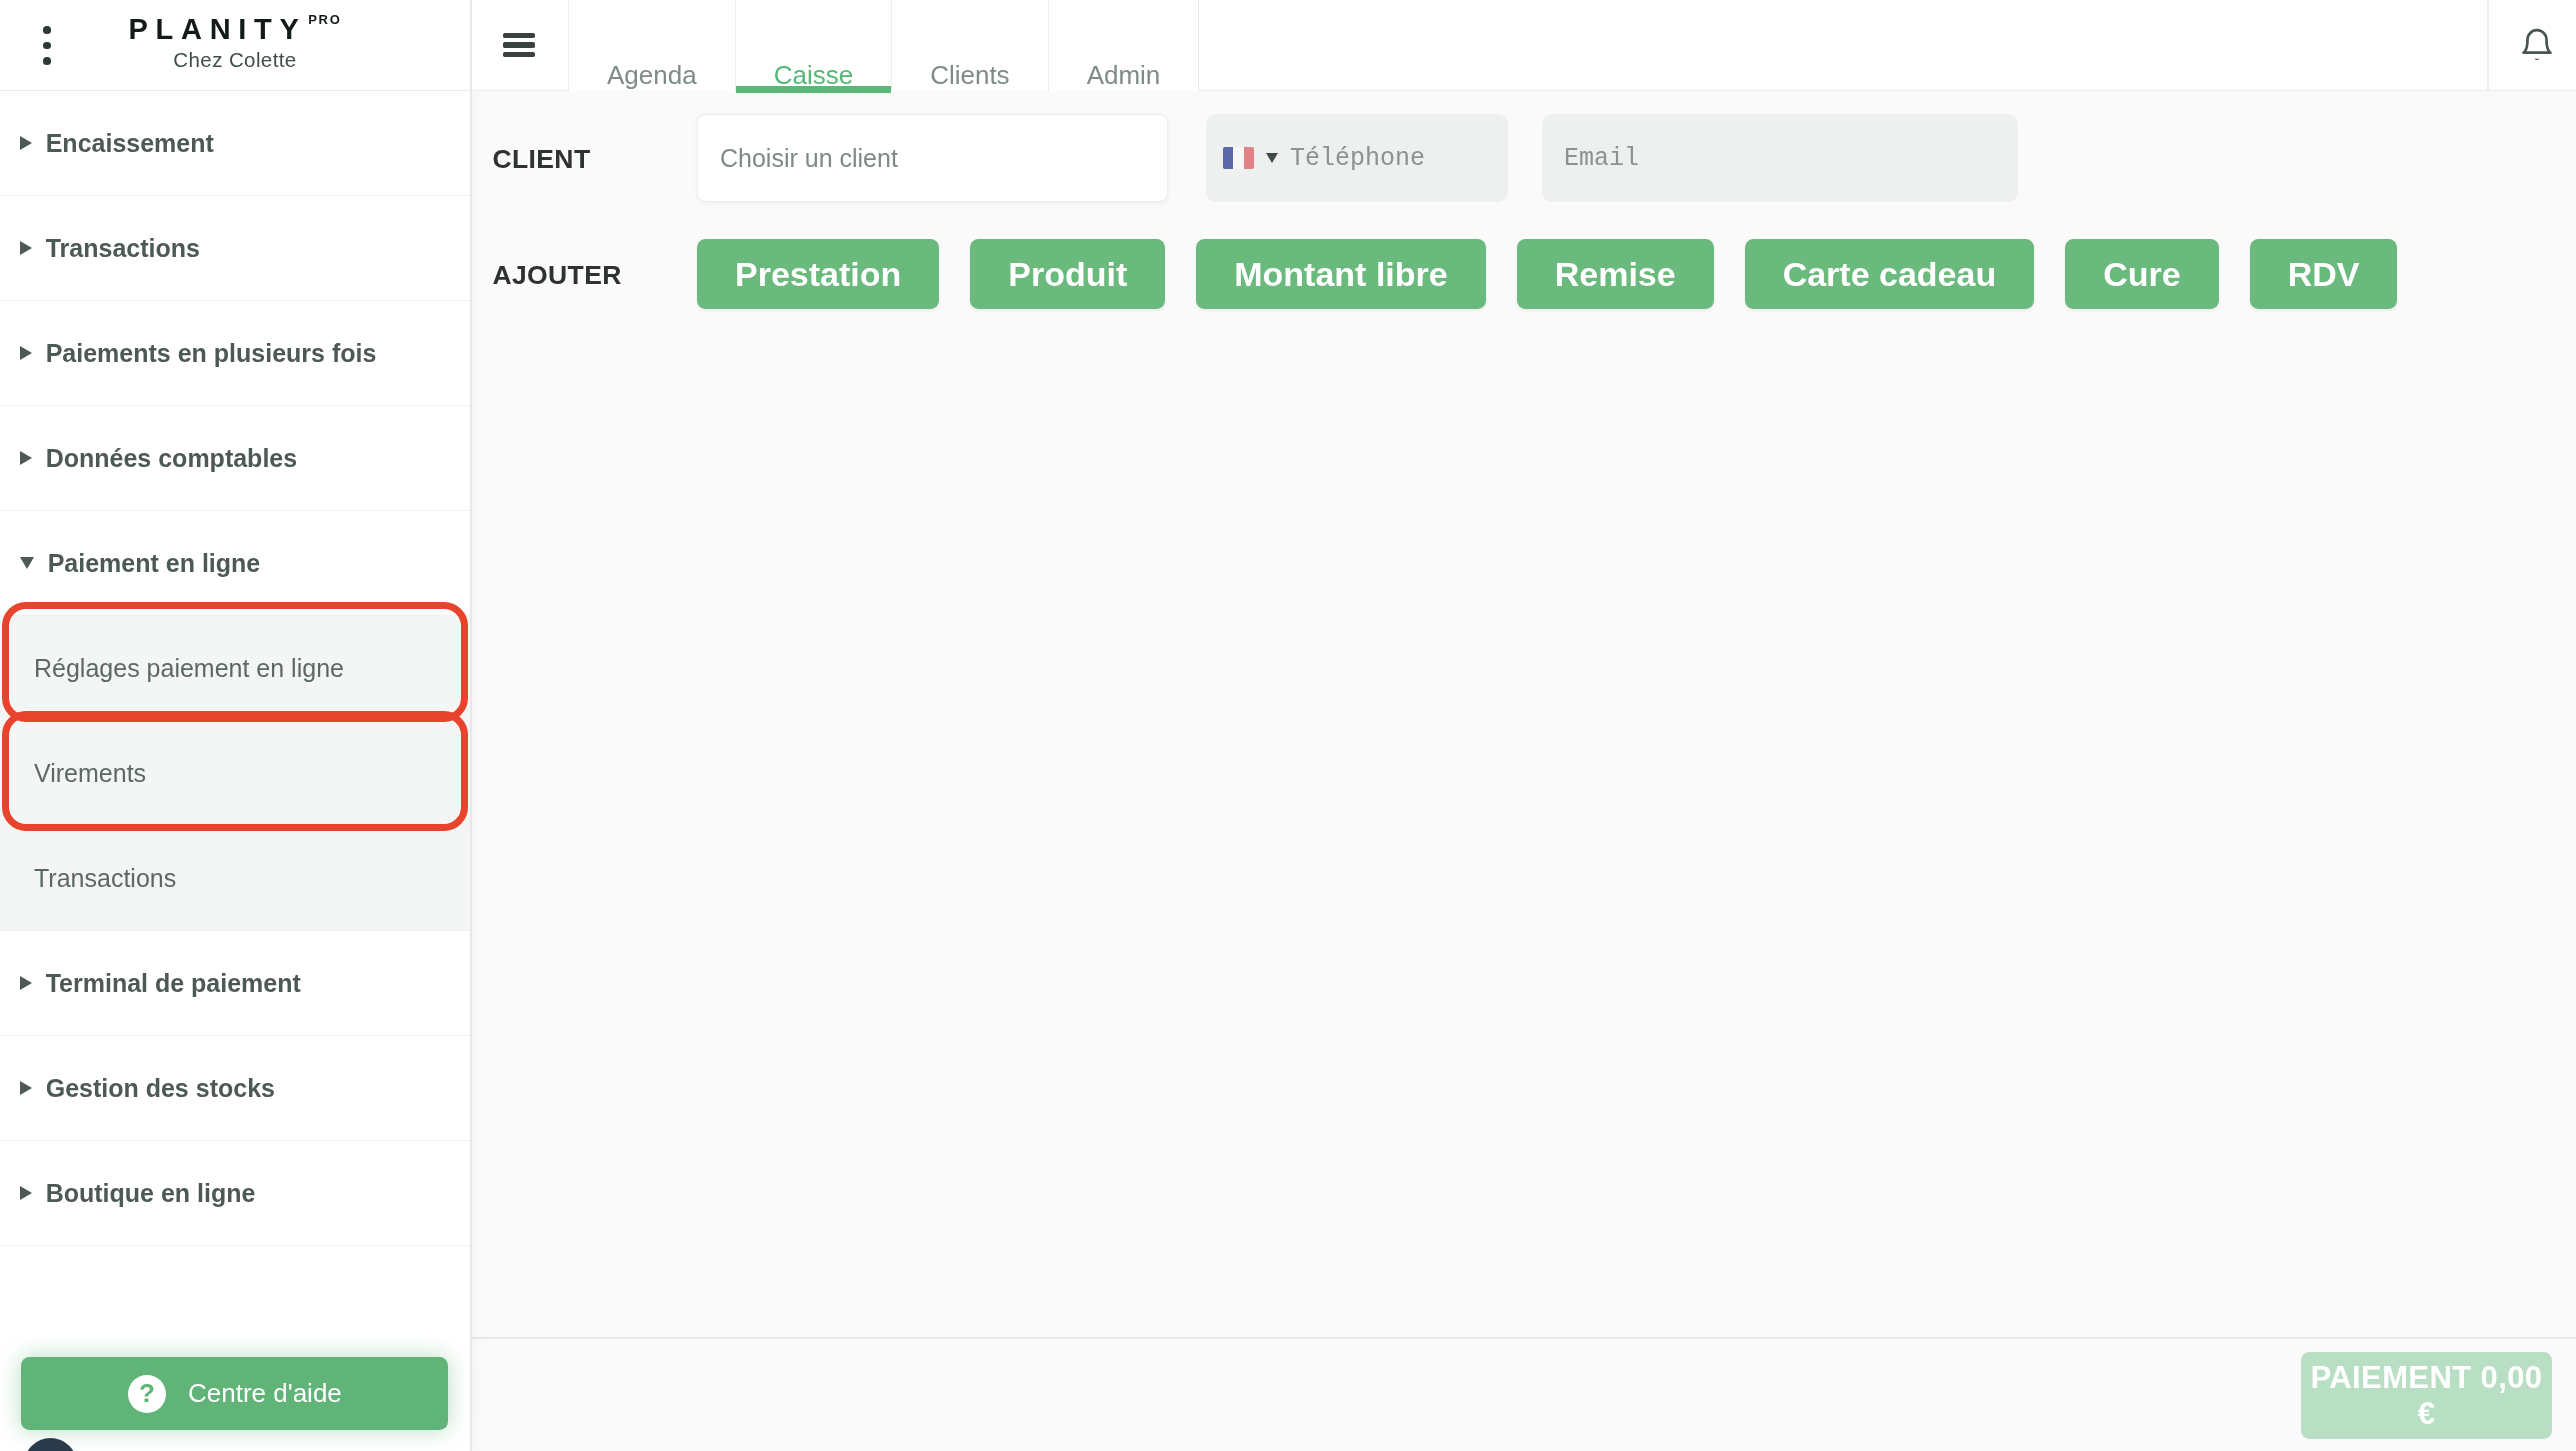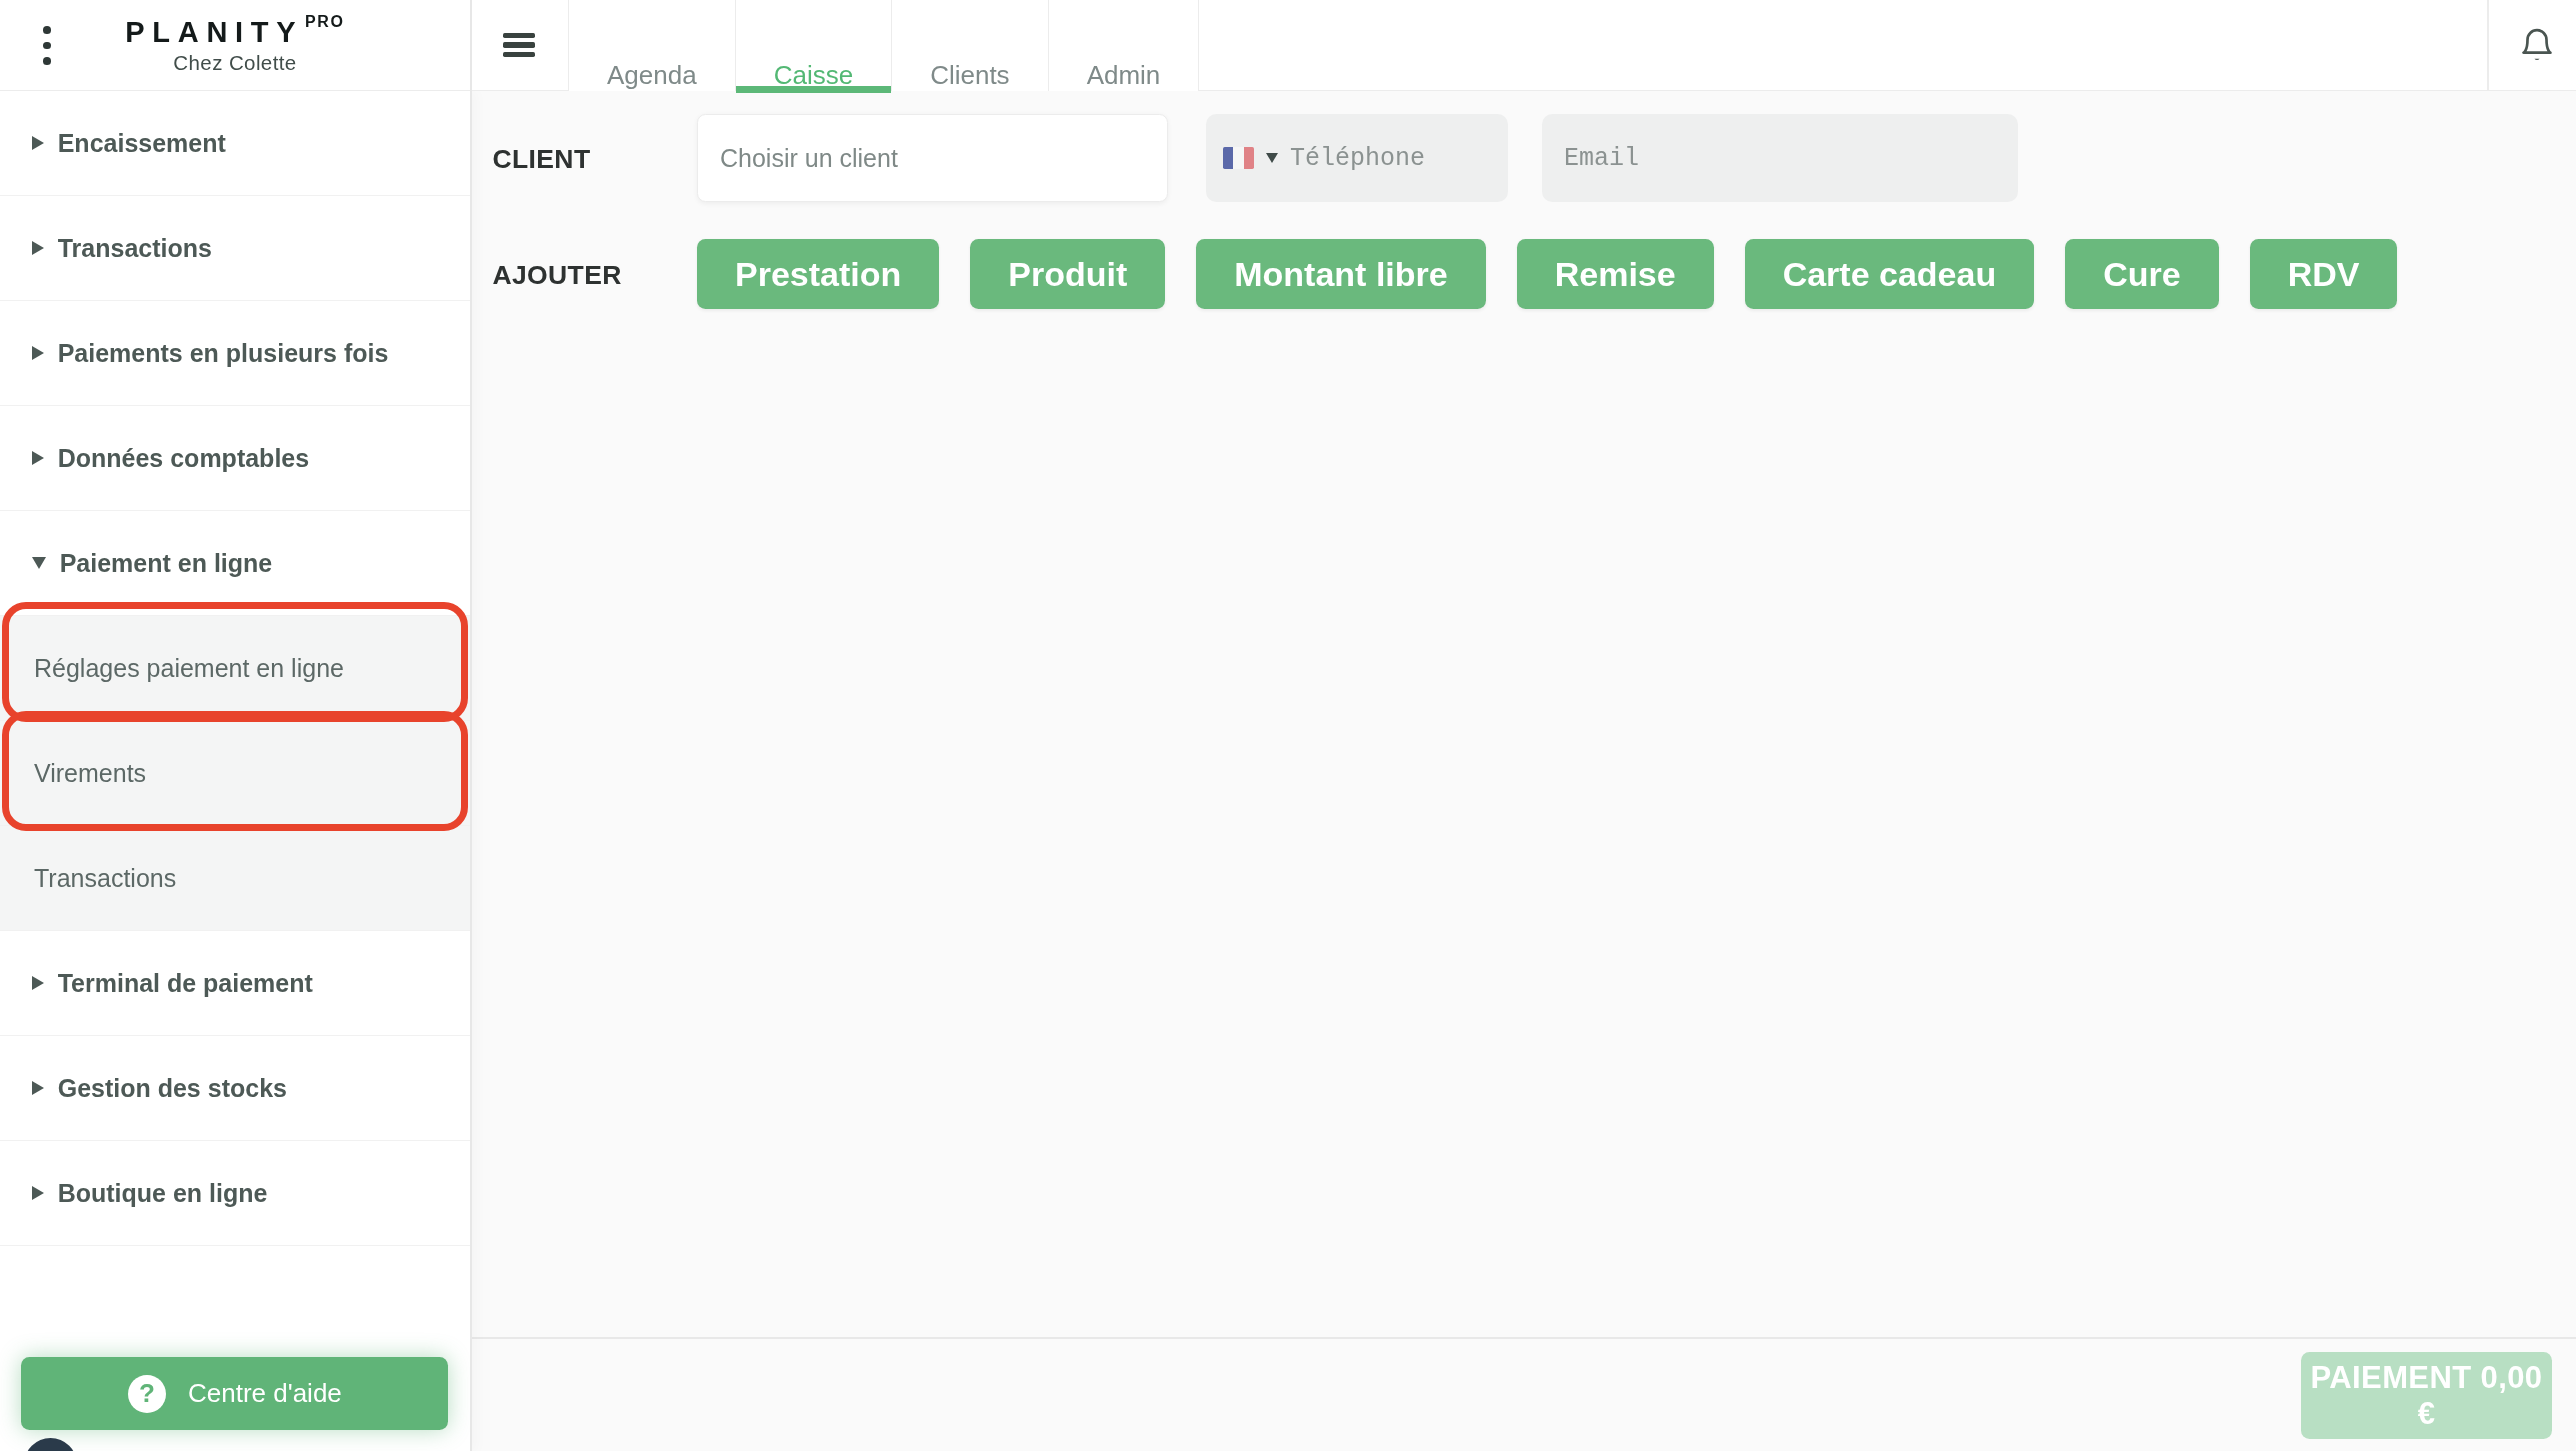--- a/index.html
+++ b/index.html
@@ -20,21 +20,21 @@
   .kebab {
     position:absolute; left:34px; top:0; height:91px; width:26px;
     display:flex; flex-direction:column; justify-content:center; align-items:center; gap:7.7px;
     cursor:pointer;
   }
   .kebab i { width:7.7px; height:7.7px; border-radius:50%; background:#2e3836; }
   .logo-block {
     position:absolute; left:0; top:13px; width:470px; text-align:center; line-height:1.1;
   }
   .brand { font-size:29px; font-weight:700; letter-spacing:7.7px; color:#141a1a; }
-  .brand sup { font-size:16px; letter-spacing:1.7px; vertical-align:15.4px; margin-left:1.7px; }
+  .brand sup { font-size:13px; letter-spacing:1.7px; vertical-align:15.4px; margin-left:1.7px; }
   .brand-sub { font-size:20.5px; color:#414d4a; letter-spacing:0.4px; margin-top:2.6px; }
 
   .hamburger {
     position:absolute; left:503px; top:33px; width:32px; height:24px;
     display:flex; flex-direction:column; justify-content:space-between; cursor:pointer;
   }
   .hamburger i { display:block; height:5.1px; border-radius:1.7px; background:#39423f; }
 
   .tabs { position:absolute; left:568px; top:0; height:91px; display:flex; }
   .tab {
@@ -53,21 +53,21 @@
 
   
   .sidebar {
     position:absolute; left:0; top:91px; width:470px; height:1361px;
     background:#ffffff; z-index:2; box-shadow:6.8px 0 12px rgba(0,0,0,0.025);
   }
   .v-divider { position:absolute; left:470px; top:0; width:1.7px; height:1452px; background:#e7e7e7; z-index:4; }
 
   .side-row {
     height:105px; display:flex; align-items:center;
-    padding-left:32px; border-bottom:1.7px solid #f1f1f1;
+    padding-left:20px; border-bottom:1.7px solid #f1f1f1;
     font-size:25px; font-weight:700; color:#4d5956; cursor:pointer;
     background:#fff; position:relative;
   }
   .side-row .caret { display:none; margin-right:13.7px; width:0; height:0; }
   .side-row[data-caret="right"] .caret {
     display:block; border-left:12px solid #4d5956;
     border-top:7.7px solid transparent; border-bottom:7.7px solid transparent;
   }
   .side-row[data-caret="down"] .caret {
     display:block; border-top:12px solid #4d5956;

